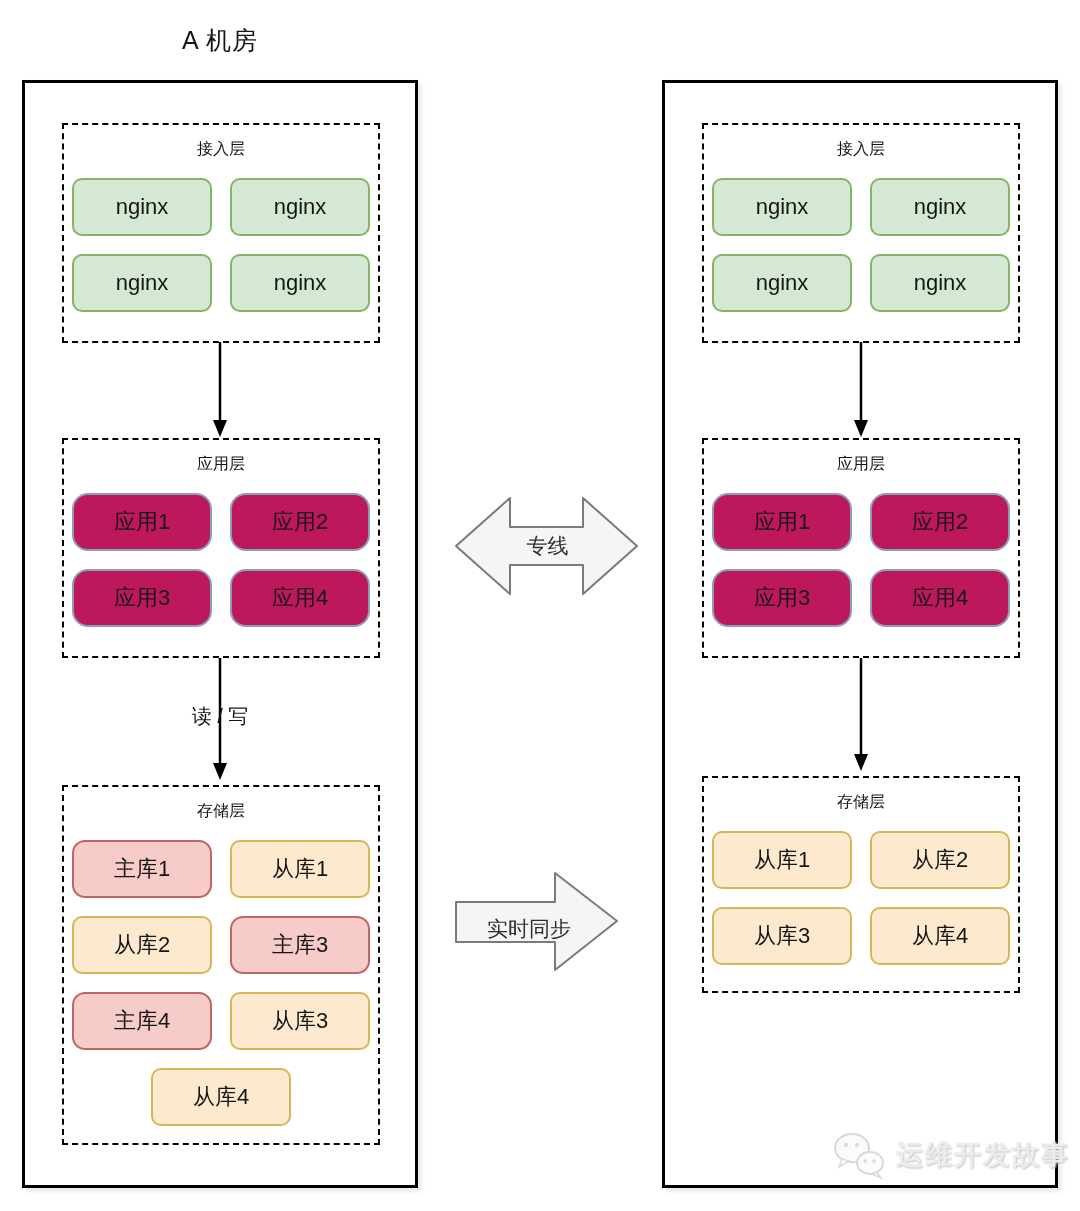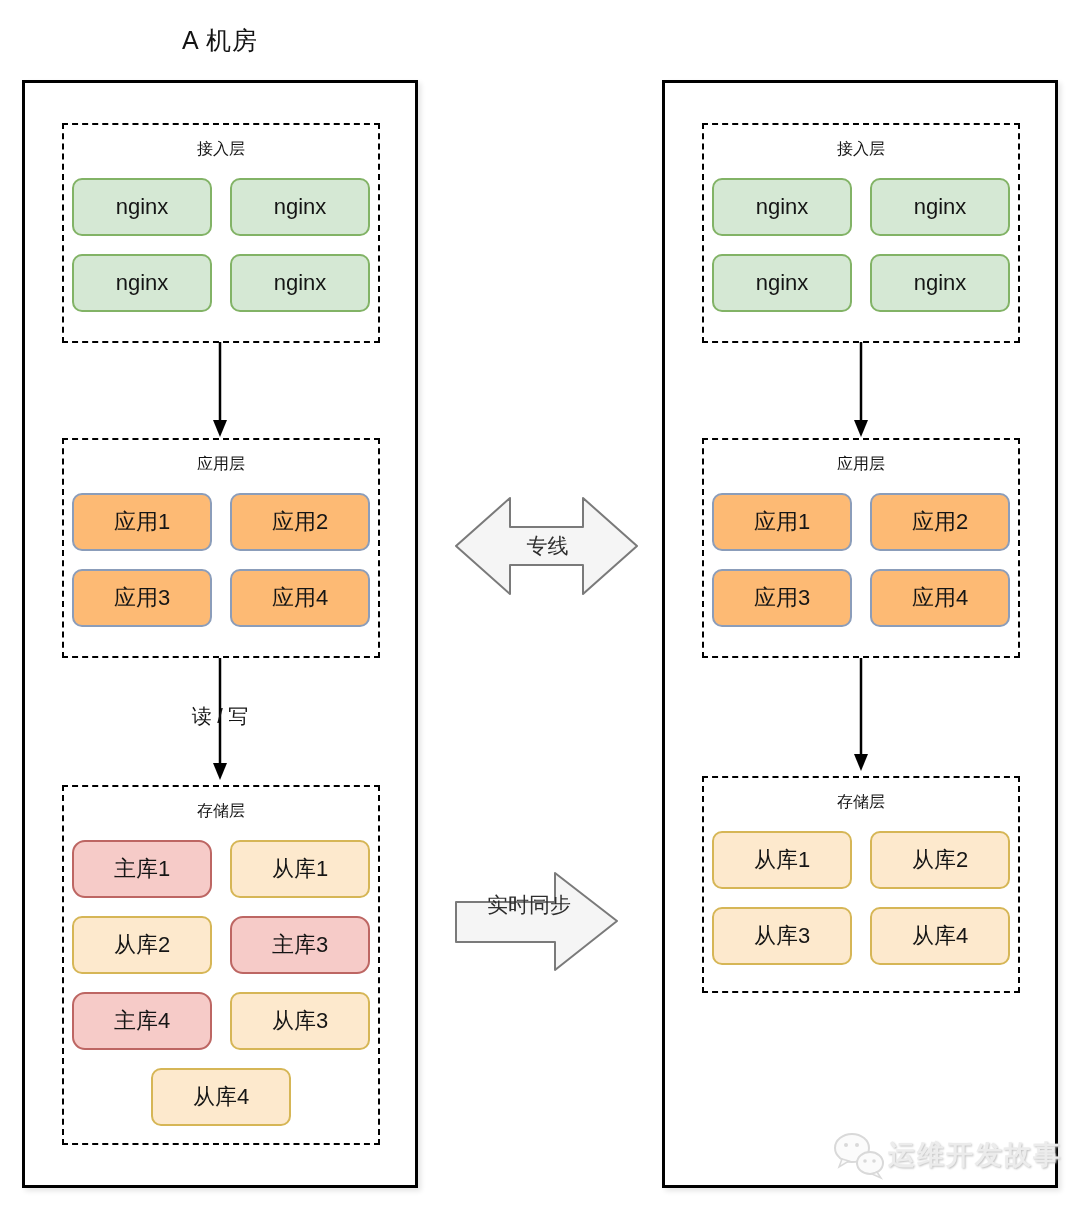--- a/index.html
+++ b/index.html
@@ -31,37 +31,37 @@
   .nodes{
     display:flex;flex-wrap:wrap;justify-content:center;
     column-gap:10px;row-gap:12px;padding-top:18px;gap:18px;
   }
   .node{
     width:140px;height:58px;border-radius:10px;box-sizing:border-box;
     display:flex;align-items:center;justify-content:center;
     font-size:22px;border:2px solid #000;color:#151515;
   }
   .green {background:#d5e8d4;border-color:#82b366;}
-  .blue  {background:#fdba74;border-color:#8b9dba;}
+  .blue  {background:#be185d;border-color:#8b9dba;border-radius:16px;}
   .pink  {background:#f6cbc8;border-color:#bd6663;border-radius:13px;}
   .orange{background:#fde9cd;border-color:#d6b656;}
   .overlay{position:absolute;left:0;top:0;pointer-events:none;}
   .flow-label{
     position:absolute;left:160px;top:701px;width:120px;height:30px;
     display:flex;align-items:center;justify-content:center;
     font-size:20px;color:#141414;background:transparent;
   }
   .connector{position:absolute;}
   .connector .arrow-label{
     position:absolute;display:flex;align-items:center;justify-content:center;
     font-size:21px;color:#2e2e2e;
   }
   .watermark{
     position:absolute;left:832px;top:1128px;height:54px;
-    display:flex;align-items:center;
+    display:flex;align-items:center;gap:8px;
   }
   .watermark-text{
     font-size:27px;font-weight:700;color:#ececec;
     text-shadow:1px 1px 2px #c2c2c2;letter-spacing:2px;white-space:nowrap;
   }
 </style>
 </head>
 <body>
 
 <div class="canvas">
@@ -161,21 +161,21 @@
     <svg width="195" height="110">
       <polygon points="6,54 60,6 60,35 133,35 133,6 187,54 133,102 133,73 60,73 60,102" fill="#f5f5f5" stroke="#7a7a7a" stroke-width="2" stroke-linejoin="round"></polygon>
     </svg>
     <div class="arrow-label" style="left:0;top:39px;width:195px;height:30px;">专线</div>
   </div>
 
   <div class="connector" style="left:450px;top:868px;width:175px;height:108px;">
     <svg width="175" height="108">
       <polygon points="6,34 105,34 105,5 167,53 105,102 105,74 6,74" fill="#f5f5f5" stroke="#7a7a7a" stroke-width="2" stroke-linejoin="round"></polygon>
     </svg>
-    <div class="arrow-label" style="left:14px;top:22px;width:130px;height:30px;">实时同步</div>
+    <div class="arrow-label" style="left:14px;top:46px;width:130px;height:30px;">实时同步</div>
   </div>
 
   <div class="watermark">
     <svg width="56" height="50" viewBox="0 0 56 50">
       <ellipse cx="20" cy="18" rx="17" ry="14" fill="#fbfbfb" stroke="#d9d9d9" stroke-width="2"></ellipse>
       <path d="M10 29 L7 37 L17 31 Z" fill="#fbfbfb" stroke="#d9d9d9" stroke-width="1.5"></path>
       <circle cx="14" cy="15" r="2" fill="#d9d9d9"></circle>
       <circle cx="25" cy="15" r="2" fill="#d9d9d9"></circle>
       <ellipse cx="38" cy="33" rx="13" ry="11" fill="#fbfbfb" stroke="#d9d9d9" stroke-width="2"></ellipse>
       <path d="M45 42 L49 48 L40 44 Z" fill="#fbfbfb" stroke="#d9d9d9" stroke-width="1.5"></path>

